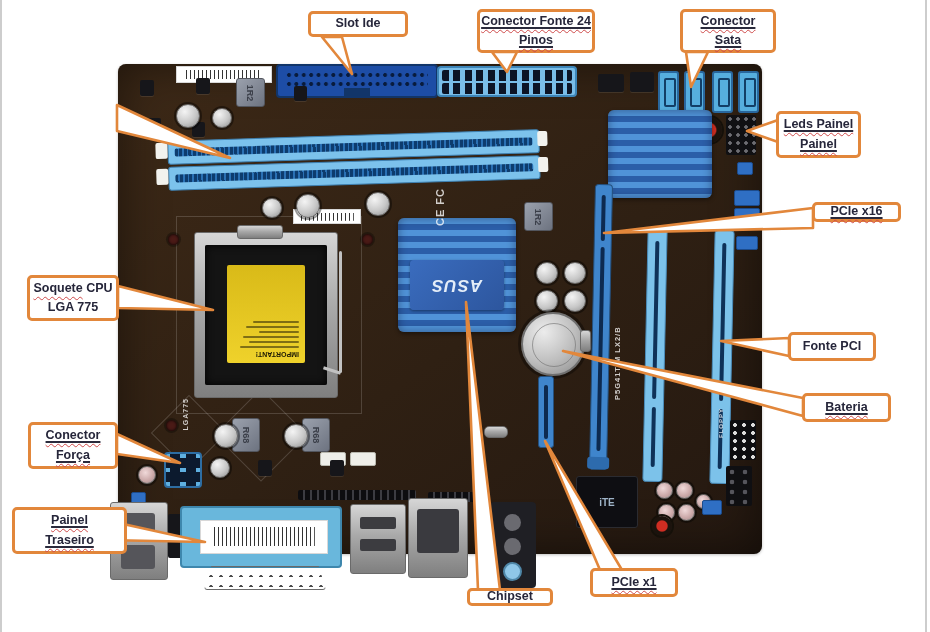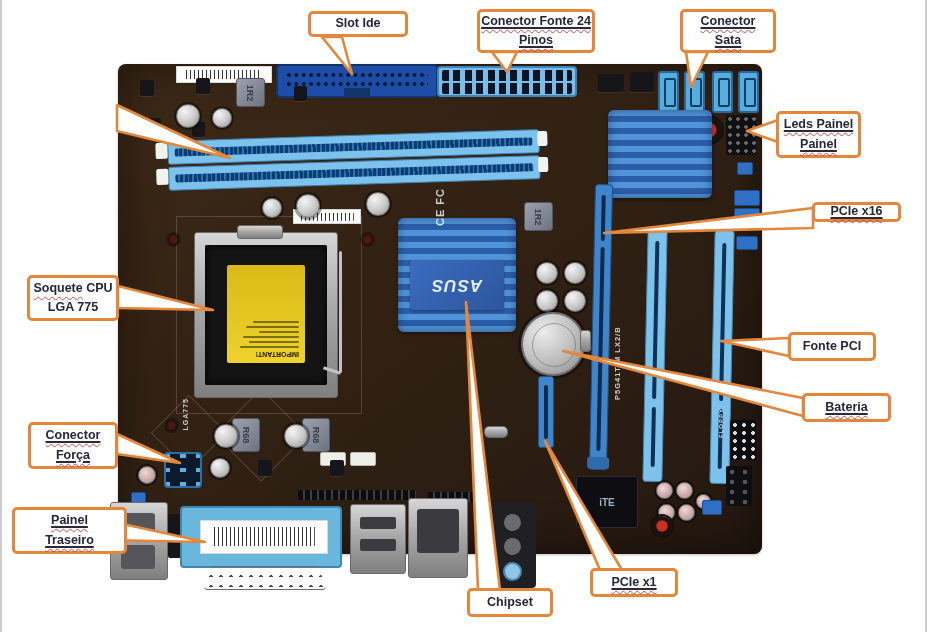--- a/index.html
+++ b/index.html
@@ -299,20 +299,20 @@
       <div><span class="dw"><span class="du">Bateria</span></span></div>
     </div>
   <div class="callout" style="left:28px;top:422px;width:90px;height:47px">
       <div><span class="dw"><span class="du">Conector</span></span></div>
       <div><span class="dw"><span class="du">Força</span></span></div>
     </div>
   <div class="callout" style="left:12px;top:507px;width:115px;height:47px">
       <div><span class="dw"><span class="du">Painel</span></span></div>
       <div><span class="dw"><span class="du">Traseiro</span></span></div>
     </div>
-  <div class="callout" style="left:467px;top:588px;width:86px;height:29px">
+  <div class="callout" style="left:467px;top:588px;width:86px;height:18px">
       <div><span>Chipset</span></div>
     </div>
   <div class="callout" style="left:590px;top:568px;width:88px;height:29px">
       <div><span class="dw"><span class="du">PCIe x1</span></span></div>
     </div>
 
 </div>
 
 </body></html>

